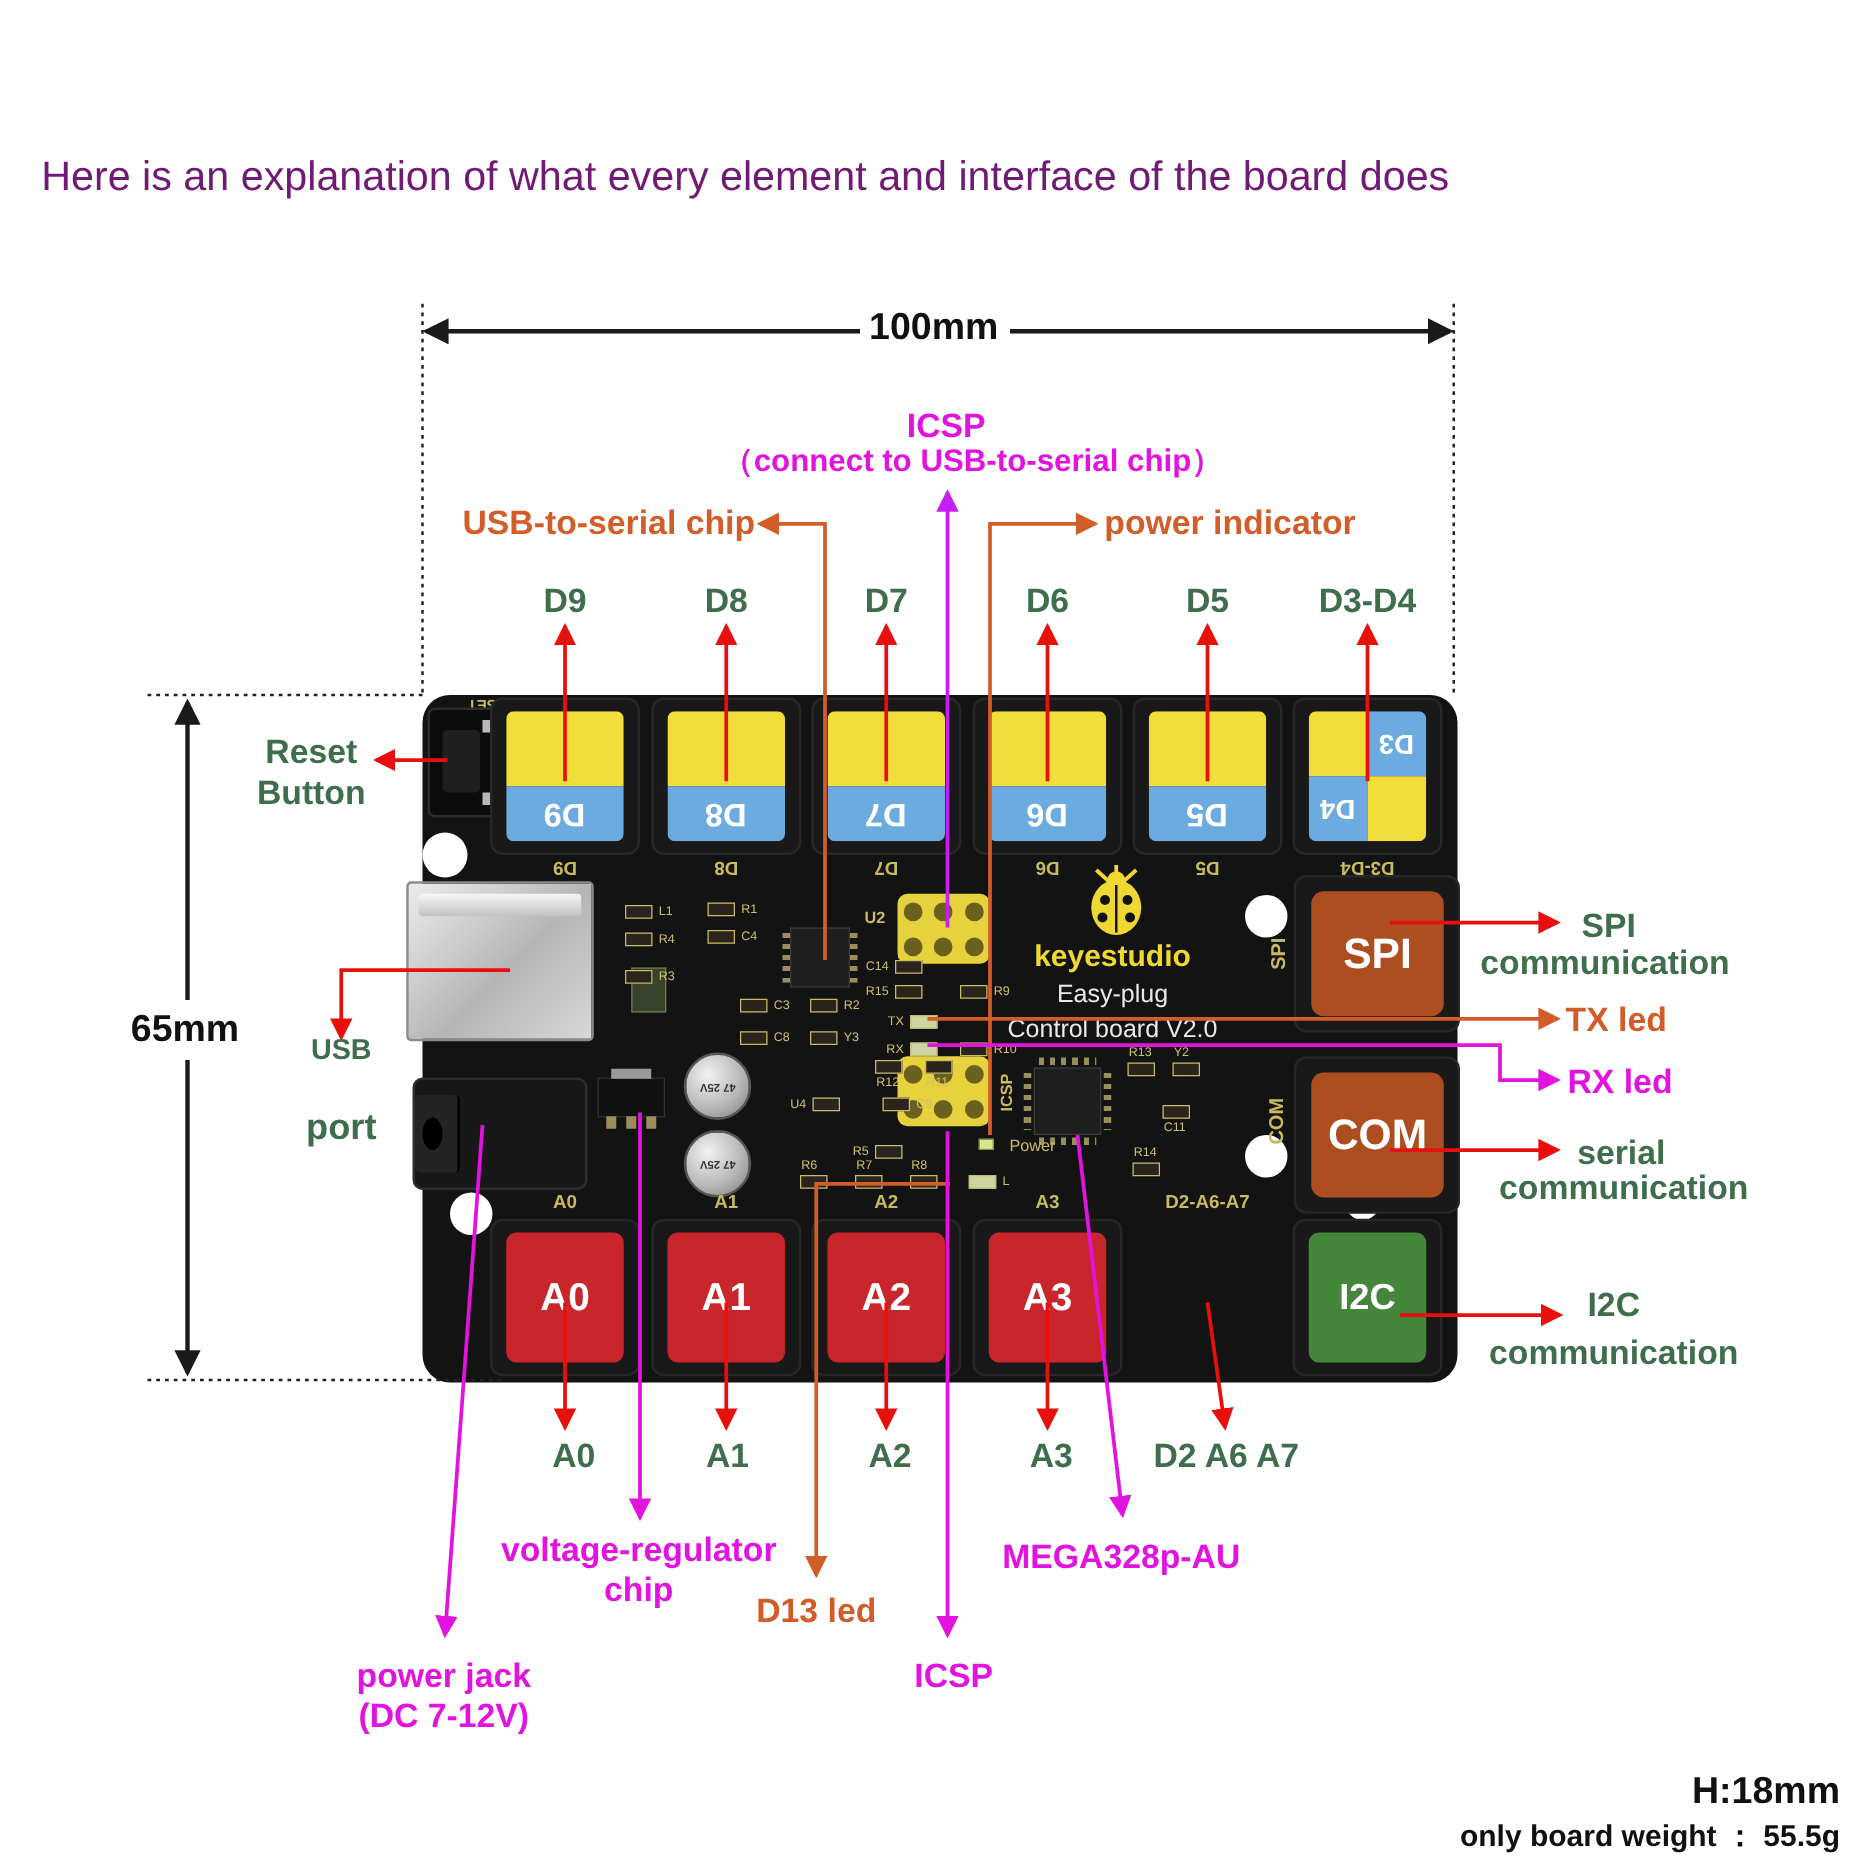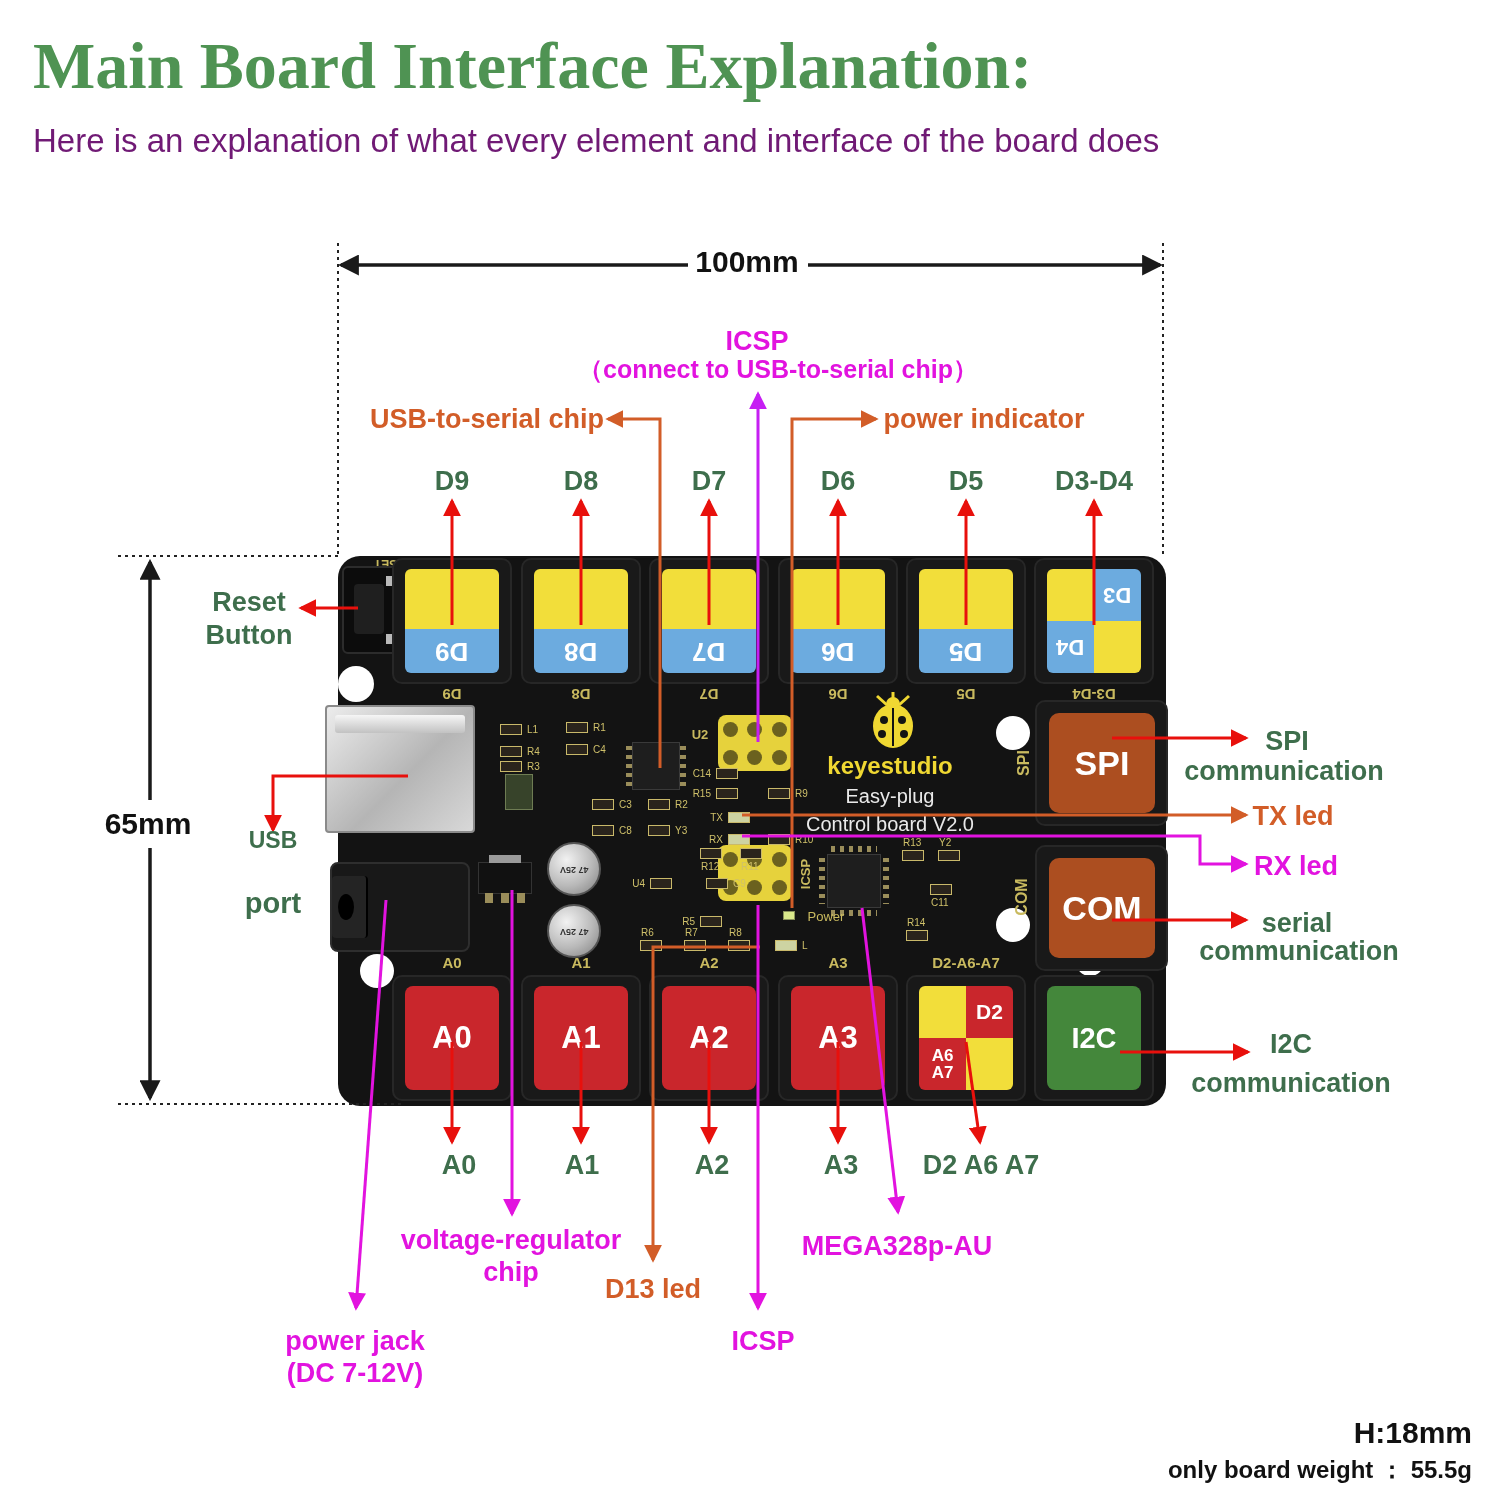--- a/index.html
+++ b/index.html
@@ -84,21 +84,20 @@
   .fuse{position:absolute;width:26px;height:34px;background:#37432a;border:1px solid #6e7c53;}
   .ledpwr{position:absolute;width:10px;height:7px;background:#d9e88b;border:1px solid #88905a;}
   
   .bug{position:absolute;left:527px;top:132px;width:56px;height:62px;}
 </style>
 </head>
 <body>
 
 <div id="canvas">
 
-  <div class="title">Main Board Interface Explanation:</div>
   <div class="subtitle">Here is an explanation of what every element and interface of the board does</div>
 
   <div id="board">
 
     <div class="hole" style="left:0px;top:110px;width:36px;height:36px;"></div>
     <div class="hole" style="left:658px;top:160px;width:34px;height:34px;"></div>
     <div class="hole" style="left:658px;top:352px;width:34px;height:34px;"></div>
     <div class="hole" style="left:22px;top:398px;width:34px;height:34px;"></div>
     <div class="hole" style="left:738px;top:392px;width:28px;height:28px;"></div>
 
@@ -248,51 +247,38 @@
       </div>
     <div class="conn" style="left:183px;top:419px;">
       <div class="padfull red">A1</div>
       </div>
     <div class="conn" style="left:311px;top:419px;">
       <div class="padfull red">A2</div>
       </div>
     <div class="conn" style="left:440px;top:419px;">
       <div class="padfull red">A3</div>
       </div>
-    <div class="conn" style="left:568px;top:419px;">
-      <div class="pad grid4">
-        <div class="cell cy"></div>
-        <div class="cell cr">
-            <span style="font-size:21px;">D2</span>
-          </div>
-        <div class="cell cr" style="flex-direction:column;line-height:1;">
-          <span style="font-size:17px;">A6</span>
-          <span style="font-size:17px;">A7</span>
-          </div>
-        <div class="cell cy"></div>
-      </div>
-    </div>
     <div class="conn" style="left:696px;top:419px;">
       <div class="padfull green">I2C</div>
       </div>
 
     <div id="smd-layer">
         <div class="smd" style="left: 162px; top: 168px;">
           <span class="ref" style="left: 26px; top: 0px;">L1</span>
         </div>
         <div class="smd" style="left: 228px; top: 166px;">
           <span class="ref" style="left: 26px; top: 0px;">R1</span>
         </div>
         <div class="smd" style="left: 162px; top: 190px;">
           <span class="ref" style="left: 26px; top: 0px;">R4</span>
         </div>
         <div class="smd" style="left: 228px; top: 188px;">
           <span class="ref" style="left: 26px; top: 0px;">C4</span>
         </div>
-        <div class="smd" style="left: 162px; top: 205px;">
+        <div class="smd" style="left: 162px; top: 220px;">
           <span class="ref" style="left: 26px; top: 0px;">R3</span>
         </div>
         <div class="smd" style="left: 254px; top: 243px;">
           <span class="ref" style="left: 26px; top: 0px;">C3</span>
         </div>
         <div class="smd" style="left: 310px; top: 243px;">
           <span class="ref" style="left: 26px; top: 0px;">R2</span>
         </div>
         <div class="smd" style="left: 254px; top: 269px;">
           <span class="ref" style="left: 26px; top: 0px;">C8</span>

